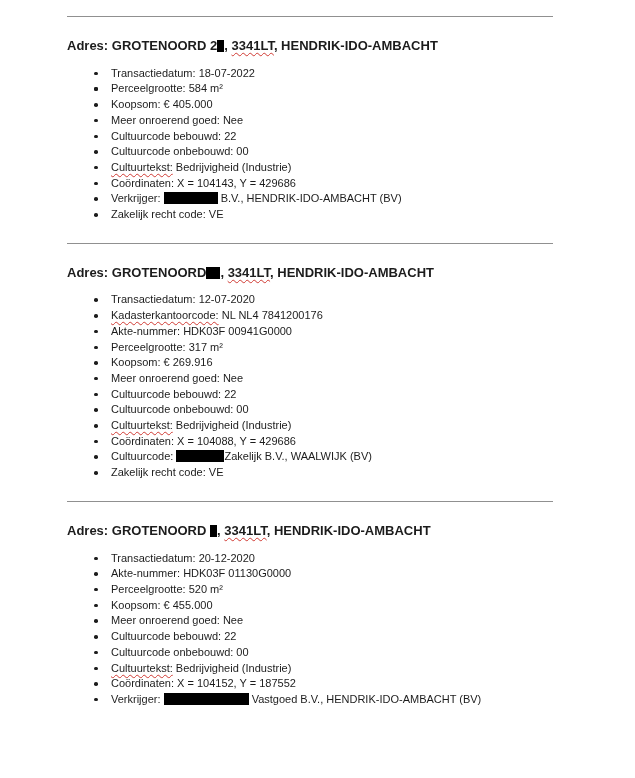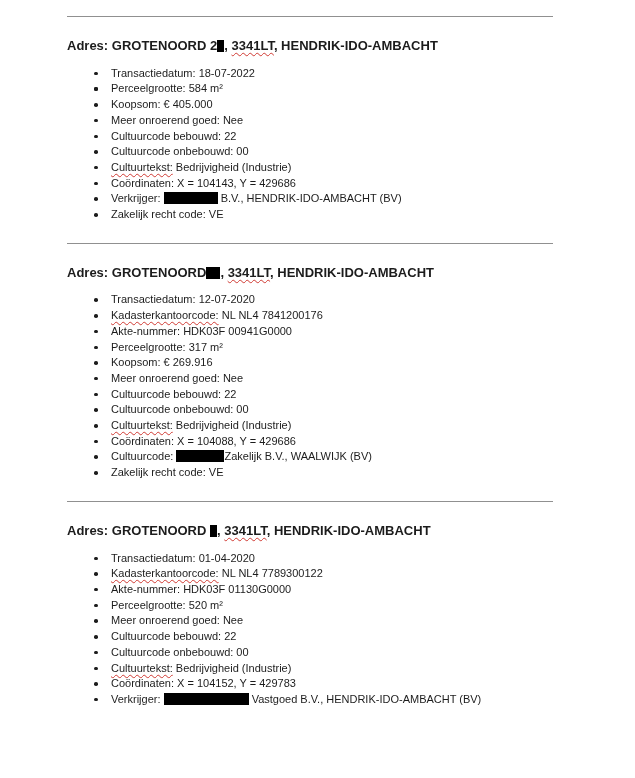--- a/index.html
+++ b/index.html
@@ -105,26 +105,26 @@
           <li><span class="bullet"></span><span class="misspell">Cultuurtekst:</span><span> Bedrijvigheid (Industrie)</span></li>
           <li><span class="bullet"></span><span>Coördinaten: X = 104088, Y = 429686</span></li>
           <li><span class="bullet"></span><span>Cultuurcode: </span><span class="redact" style="width: 48px;"></span><span>Zakelijk B.V., WAALWIJK (BV)</span></li>
           <li><span class="bullet"></span><span>Zakelijk recht code: VE</span></li>
         </ul>
       </section>
       <section class="record">
         <hr class="rule">
         <p class="address"><span>Adres: GROTENOORD </span><span class="redact" style="width: 7px;"></span><span>, </span><span class="misspell">3341LT</span><span>, HENDRIK-IDO-AMBACHT</span></p>
         <ul class="details">
-          <li><span class="bullet"></span><span>Transactiedatum: 01-04-2020</span></li>
-          <li><span class="bullet"></span><span class="misspell">Kadasterkantoorcode:</span><span> NL NL4 7789300122</span></li>
+          <li><span class="bullet"></span><span>Transactiedatum: 20-12-2020</span></li>
           <li><span class="bullet"></span><span>Akte-nummer: HDK03F 01130G0000</span></li>
           <li><span class="bullet"></span><span>Perceelgrootte: 520 m²</span></li>
+          <li><span class="bullet"></span><span>Koopsom: € 455.000</span></li>
           <li><span class="bullet"></span><span>Meer onroerend goed: Nee</span></li>
           <li><span class="bullet"></span><span>Cultuurcode bebouwd: 22</span></li>
           <li><span class="bullet"></span><span>Cultuurcode onbebouwd: 00</span></li>
           <li><span class="bullet"></span><span class="misspell">Cultuurtekst:</span><span> Bedrijvigheid (Industrie)</span></li>
-          <li><span class="bullet"></span><span>Coördinaten: X = 104152, Y = 429783</span></li>
+          <li><span class="bullet"></span><span>Coördinaten: X = 104152, Y = 187552</span></li>
           <li><span class="bullet"></span><span>Verkrijger: </span><span class="redact" style="width: 85px;"></span><span> Vastgoed B.V., HENDRIK-IDO-AMBACHT (BV)</span></li>
         </ul>
       </section>
     </main>
 </div>
 
 </body></html>

